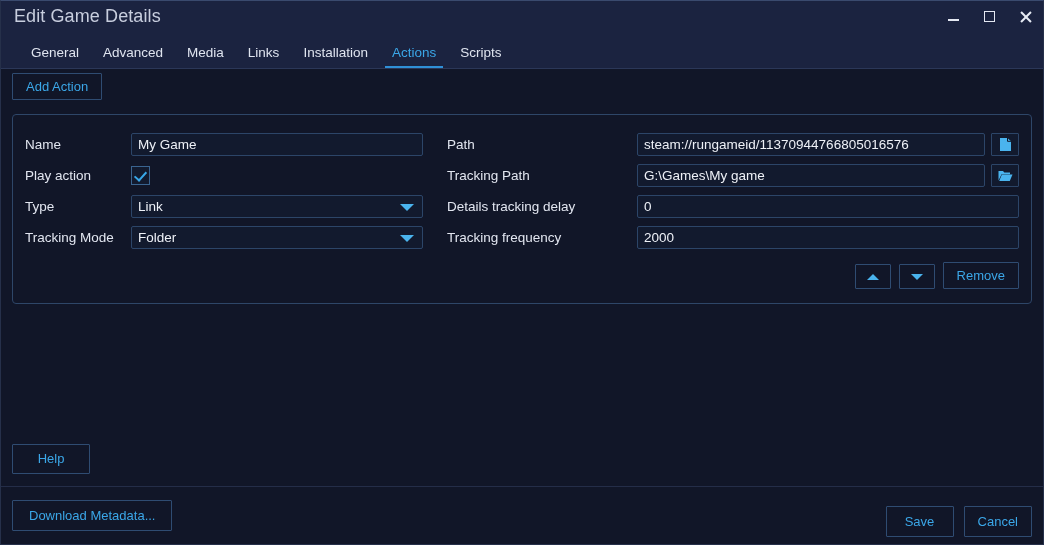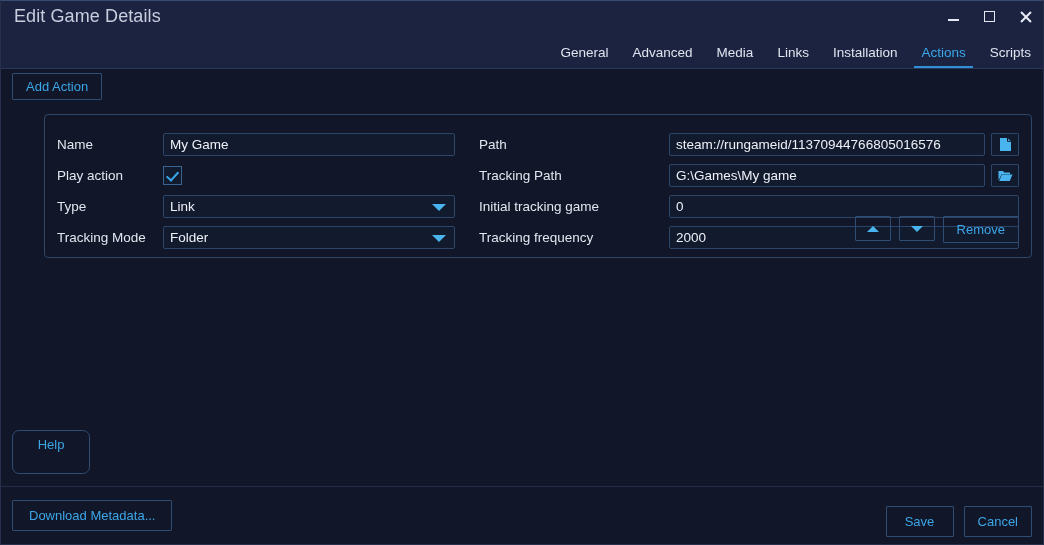--- a/index.html
+++ b/index.html
@@ -86,21 +86,20 @@
 
   
   .tabbar {
     height: 38px;
     background: #1b2340;
     display: flex;
     align-items: flex-end;
     padding-left: 18px;
     flex: 0 0 auto;
     border-bottom: 1px solid #2a3photo;
-    justify-content: flex-end;
   }
   .tabbar { border-bottom: 1px solid #2b3758; }
   .tab {
     position: relative;
     font-size: 13.5px;
     color: #dfe4ef;
     padding: 0 12px 9px 12px;
     cursor: default;
     line-height: 1;
   }
@@ -138,24 +137,23 @@
     text-align: center;
     white-space: nowrap;
   }
 
   
   .action-panel {
     margin-top: 14px;
     border: 1px solid #2e4668;
     border-radius: 4px;
     background: #111628;
-    height: 144px;
+    height: 190px;
     padding: 14px 12px 0 12px;
     position: relative;
-    margin-left: 32px;
   }
   .panel-grid {
     display: grid;
     grid-template-columns: 106px 292px 24px 190px 1fr;
     grid-auto-rows: 31px;
     align-items: center;
   }
   .lbl {
     font-size: 13.5px;
     color: #e2e6f0;
@@ -225,21 +223,21 @@
     cursor: default;
     border-radius: 1px;
   }
 
   .right-buttons {
     position: absolute;
     right: 12px;
     bottom: 14px;
     display: flex;
     gap: 8px;
-    align-items: flex-start;
+    align-items: flex-end;
   }
   .sq-btn {
     width: 36px;
     height: 25px;
     border: 1px solid #2f4c72;
     background: transparent;
     display: flex;
     align-items: center;
     justify-content: center;
     cursor: default;
@@ -355,21 +353,21 @@
         </div>
 
         <div class="lbl">Type</div>
         <div>
           <div class="select-wrap">
             <input class="field" type="text" readonly="" value="Link" style="">
             <span class="caret"></span>
           </div>
         </div>
         <div></div>
-        <div class="lbl">Initial tracking game</div>
+        <div class="lbl">Details tracking delay</div>
         <div>
           <input class="field" type="text" value="0" style="">
         </div>
 
         <div class="lbl">Tracking Mode</div>
         <div>
           <div class="select-wrap">
             <input class="field" type="text" readonly="" value="Folder" style="">
             <span class="caret"></span>
           </div>
@@ -387,21 +385,21 @@
           <span class="tri-up"></span>
         </div>
         <div class="sq-btn">
           <span class="tri-down"></span>
         </div>
         <div class="btn">Remove</div>
       </div>
     </div>
 
     <div class="help-row">
-      <div class="btn" style="min-width:78px;height:44px;line-height:28px;border-radius:7px;">Help</div>
+      <div class="btn" style="min-width:78px;height:30px;line-height:28px;">Help</div>
     </div>
 
   </div>
 
   <div class="divider"></div>
 
   <div class="bottombar">
     <div class="btn dl">Download Metadata...</div>
     <div class="bottom-right">
       <div class="btn wide">Save</div>

